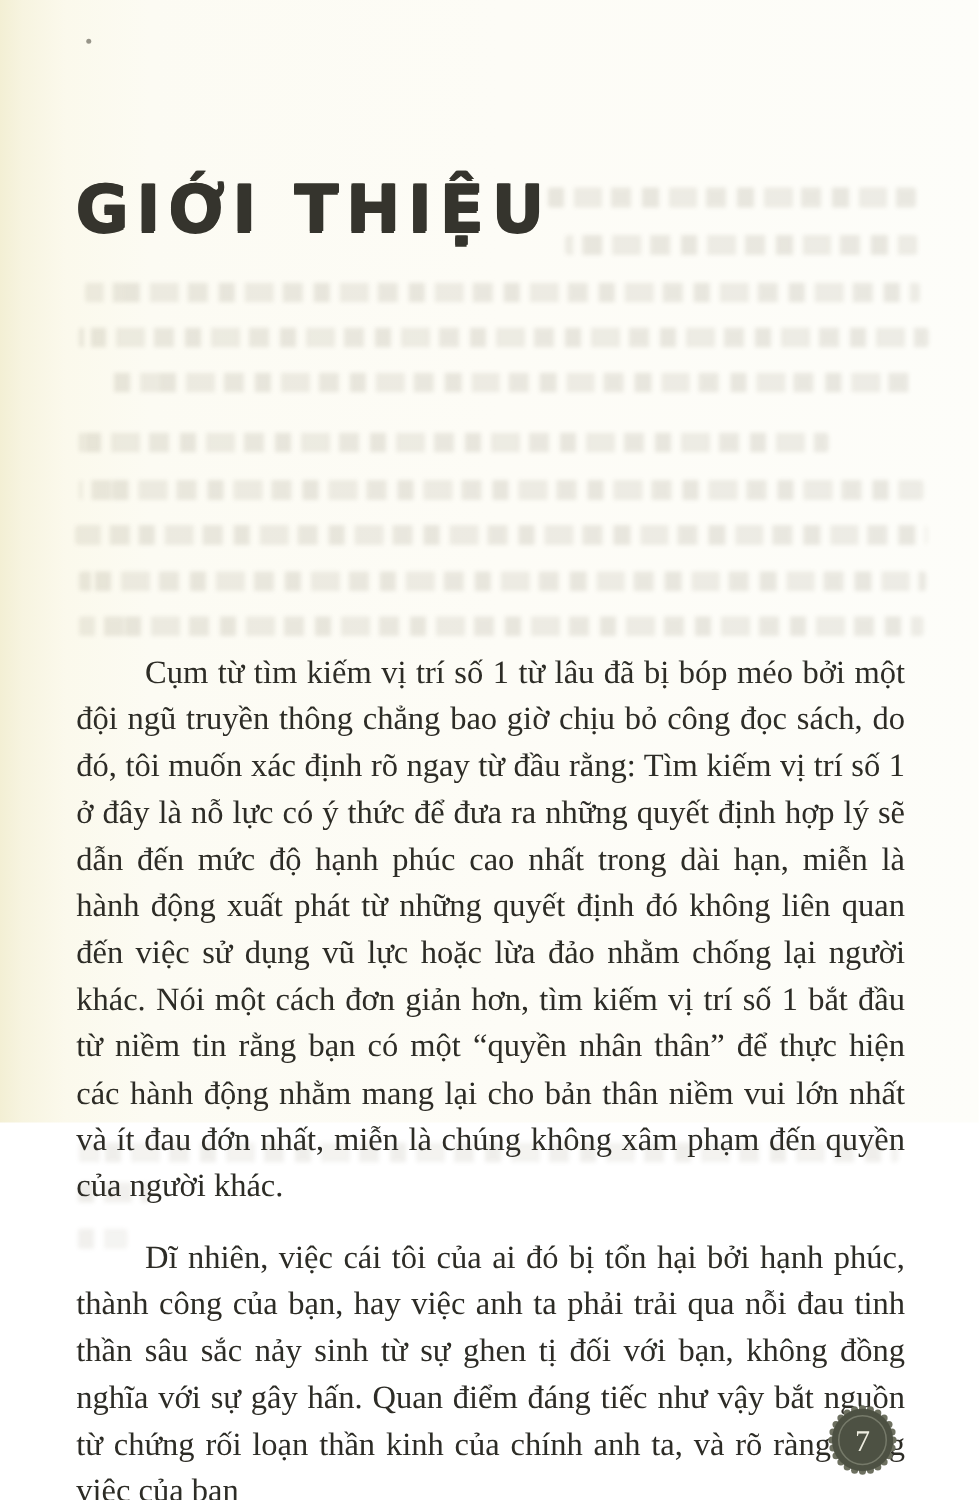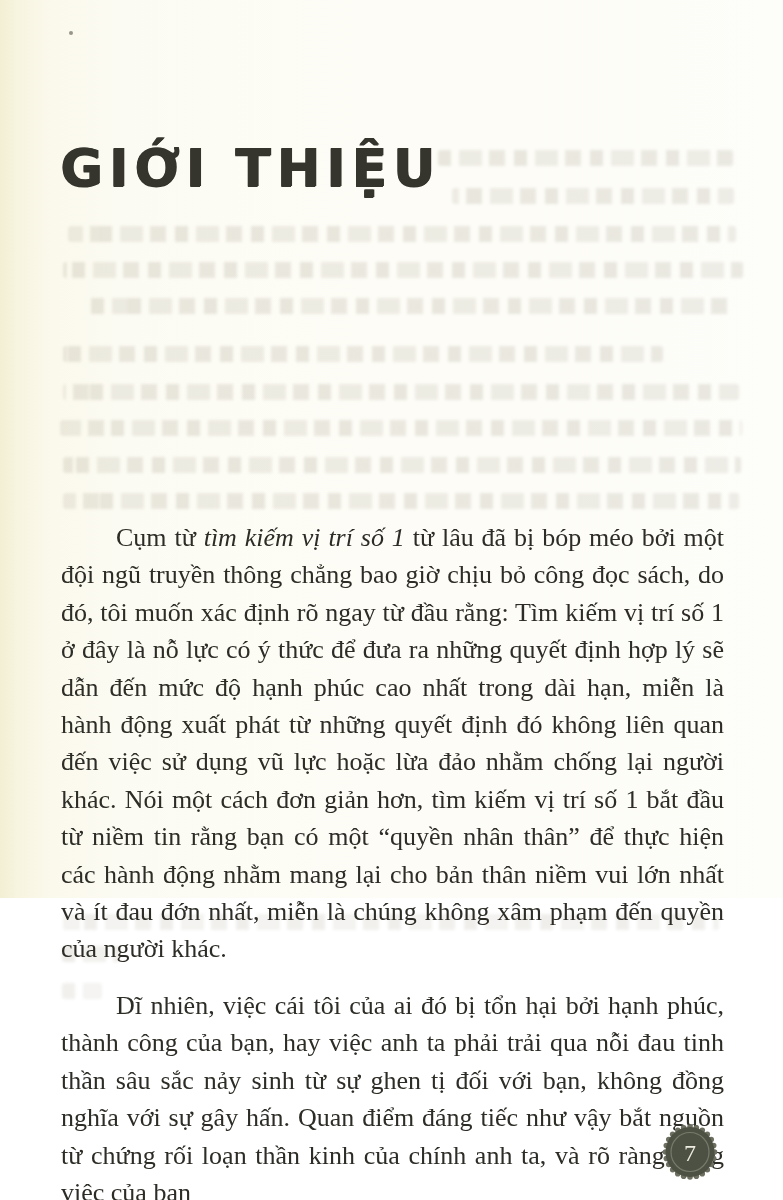--- a/index.html
+++ b/index.html
@@ -36,21 +36,21 @@
     text-shadow:1px 0 0 #35342d, 0 1px 0 #35342d;
     white-space:nowrap;
   }
   .body-text{
     position:absolute;left:61px;top:519px;width:663px;z-index:2;
     font-size:26px;line-height:37.4px;color:#2d2c26;
     text-align:justify;
   }
   .body-text p{margin:0;text-indent:55px;}
   .body-text p + p{margin-top:19px;}
-  .body-text .it{font-style:italic;}
+  .body-text .it{}
   .page-number-badge{
     position:absolute;left:662px;top:1124px;width:56px;height:56px;z-index:2;
   }
   .badge-num{
     font-family:"Liberation Serif", serif;
     font-size:24px;
   }
 </style>
 </head>
 <body>

